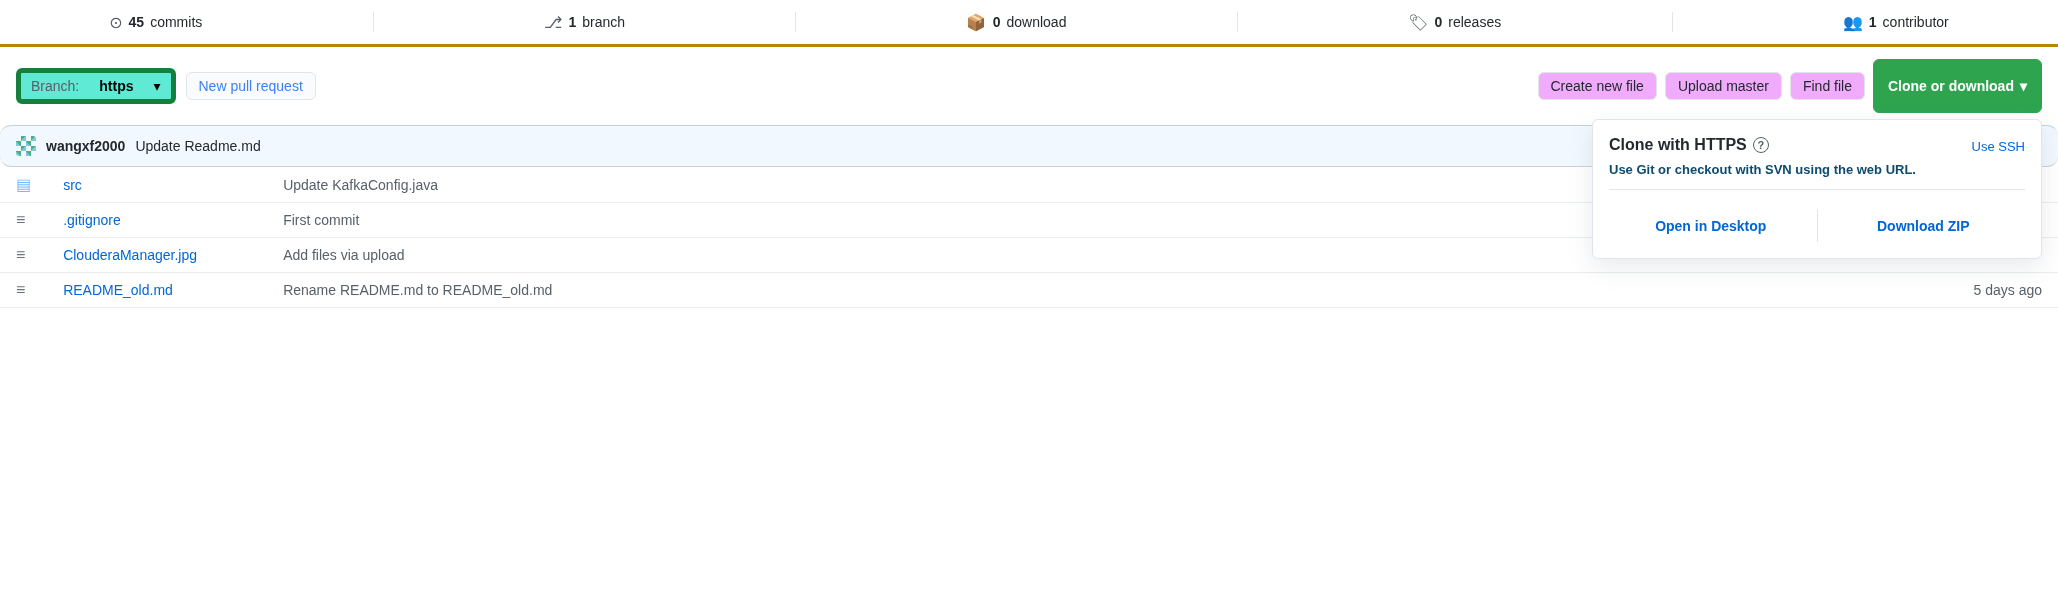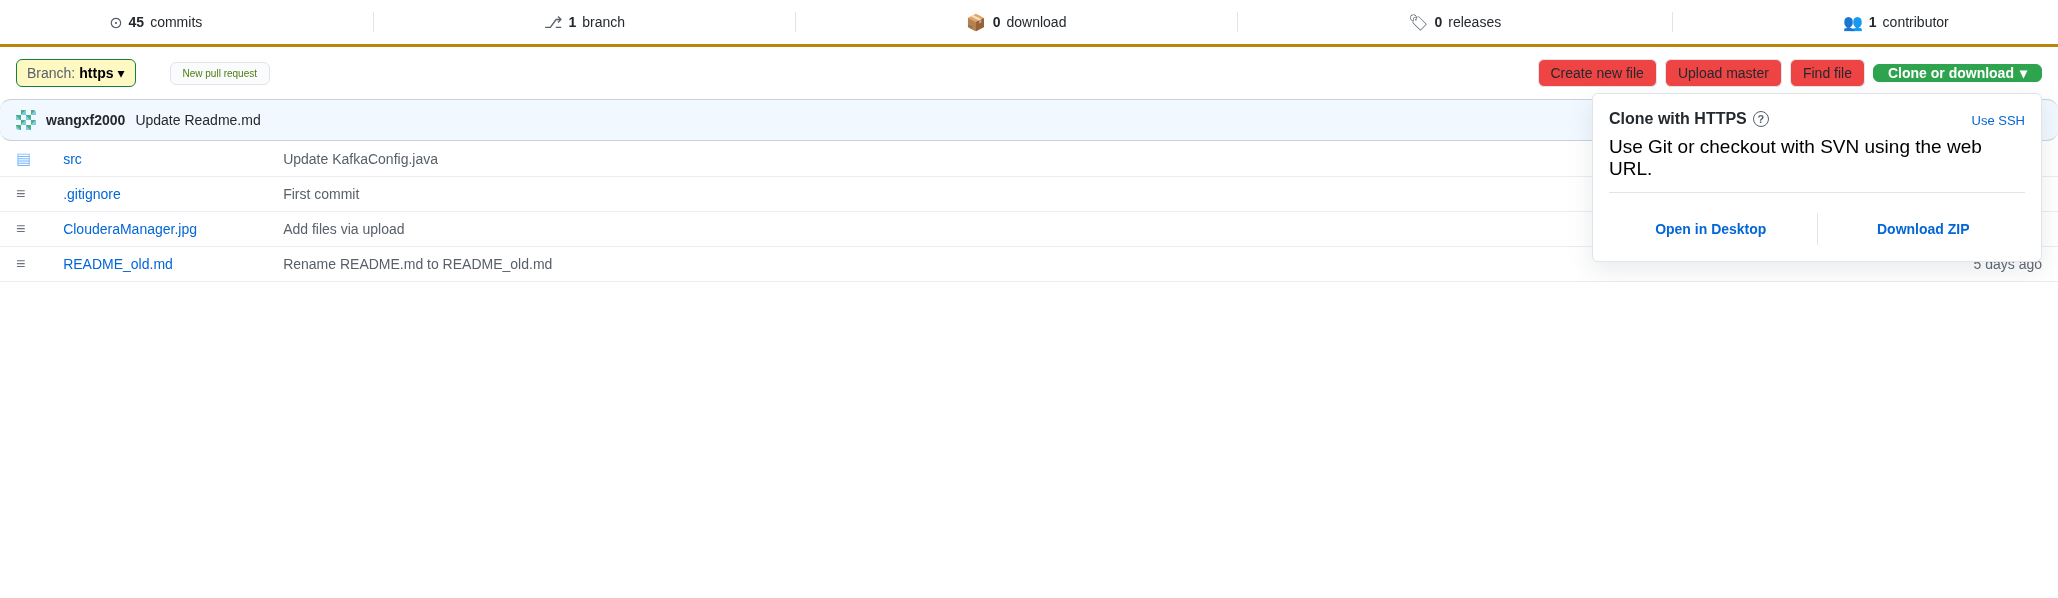--- a/index.html
+++ b/index.html
@@ -53,55 +53,54 @@
     }
     .toolbar-right {
       display: flex;
       align-items: center;
       gap: 8px;
       position: relative;
     }
     .branch-btn {
       display: flex;
       align-items: center;
-      gap: 4px;
+      gap: 20px;
       padding: 5px 10px;
-      border: 1px solid #15803d;
-      border-radius: 6px;
-      background: #fef9c3;
+      border: 5px solid #15803d;
+      border-radius: 6px;
+      background: #5eead4;
       cursor: pointer;
       font-size: 14px;
     }
     .branch-btn .branch-label { color: #586069; }
 
     .btn-default {
       padding: 5px 12px;
       border: 1px solid #e1e4e8;
       border-radius: 6px;
       background: #fafbfc;
       cursor: pointer;
-      font-size: 10px;
-      color: #4d7c0f;
-      margin-left: 24px;
+      font-size: 14px;
+      color: #3b82f6;
     }
 
     .btn-outline {
       padding: 5px 12px;
       border: 1px solid #e1e4e8;
       border-radius: 6px;
-      background: #ef4444;
+      background: #f0abfc;
       cursor: pointer;
       font-size: 14px;
       color: #24292e;
     }
 
     .btn-green {
       display: flex;
       gap: 6px;
-      padding: 0 14px;
+      padding: 18px 14px;
       border: 1px solid #2ea44f;
       border-radius: 6px;
       background: #2ea44f;
       cursor: pointer;
       font-size: 14px;
       color: #fff;
       font-weight: 600;
     }
 
     
@@ -178,23 +177,24 @@
       color: #586069;
       cursor: pointer;
     }
     .use-ssh-link {
       color: #0366d6;
       text-decoration: none;
       font-size: 13px;
       font-weight: 400;
     }
     .clone-description {
-      font-size: 19px;
-      color: #000000;
+      font-size: 13px;
+      color: #0c4a6e;
       margin-bottom: 12px;
+      font-weight: bold;
     }
     .clone-url-row {
       display: flex;
       align-items: center;
       gap: 6px;
       margin-bottom: 16px;
     }
     .clone-url-input {
       flex: 1;
       padding: 6px 10px;

